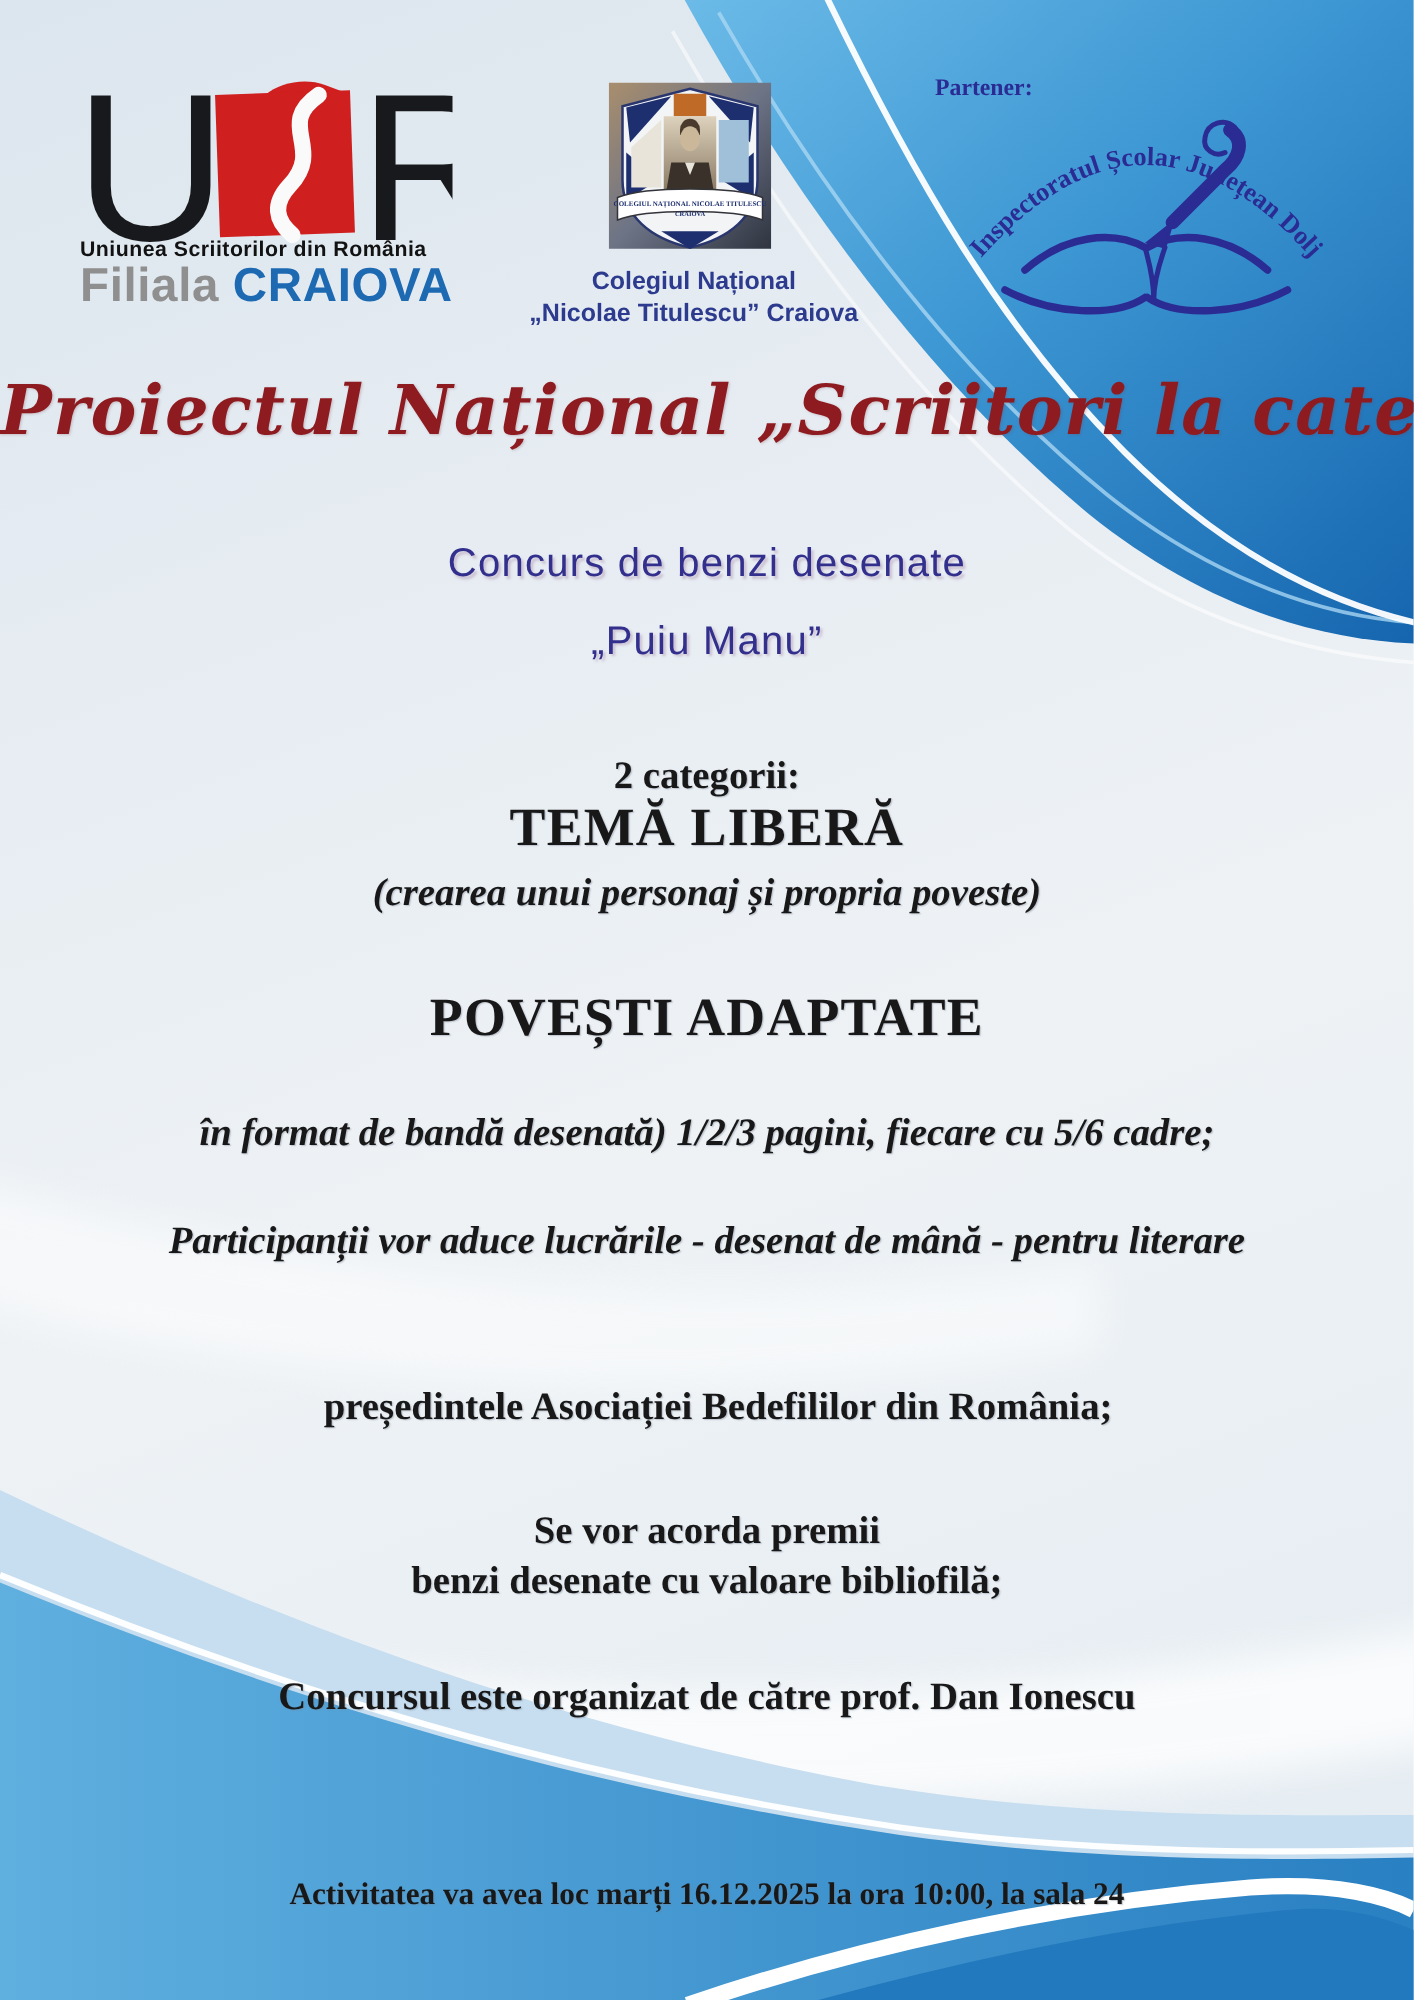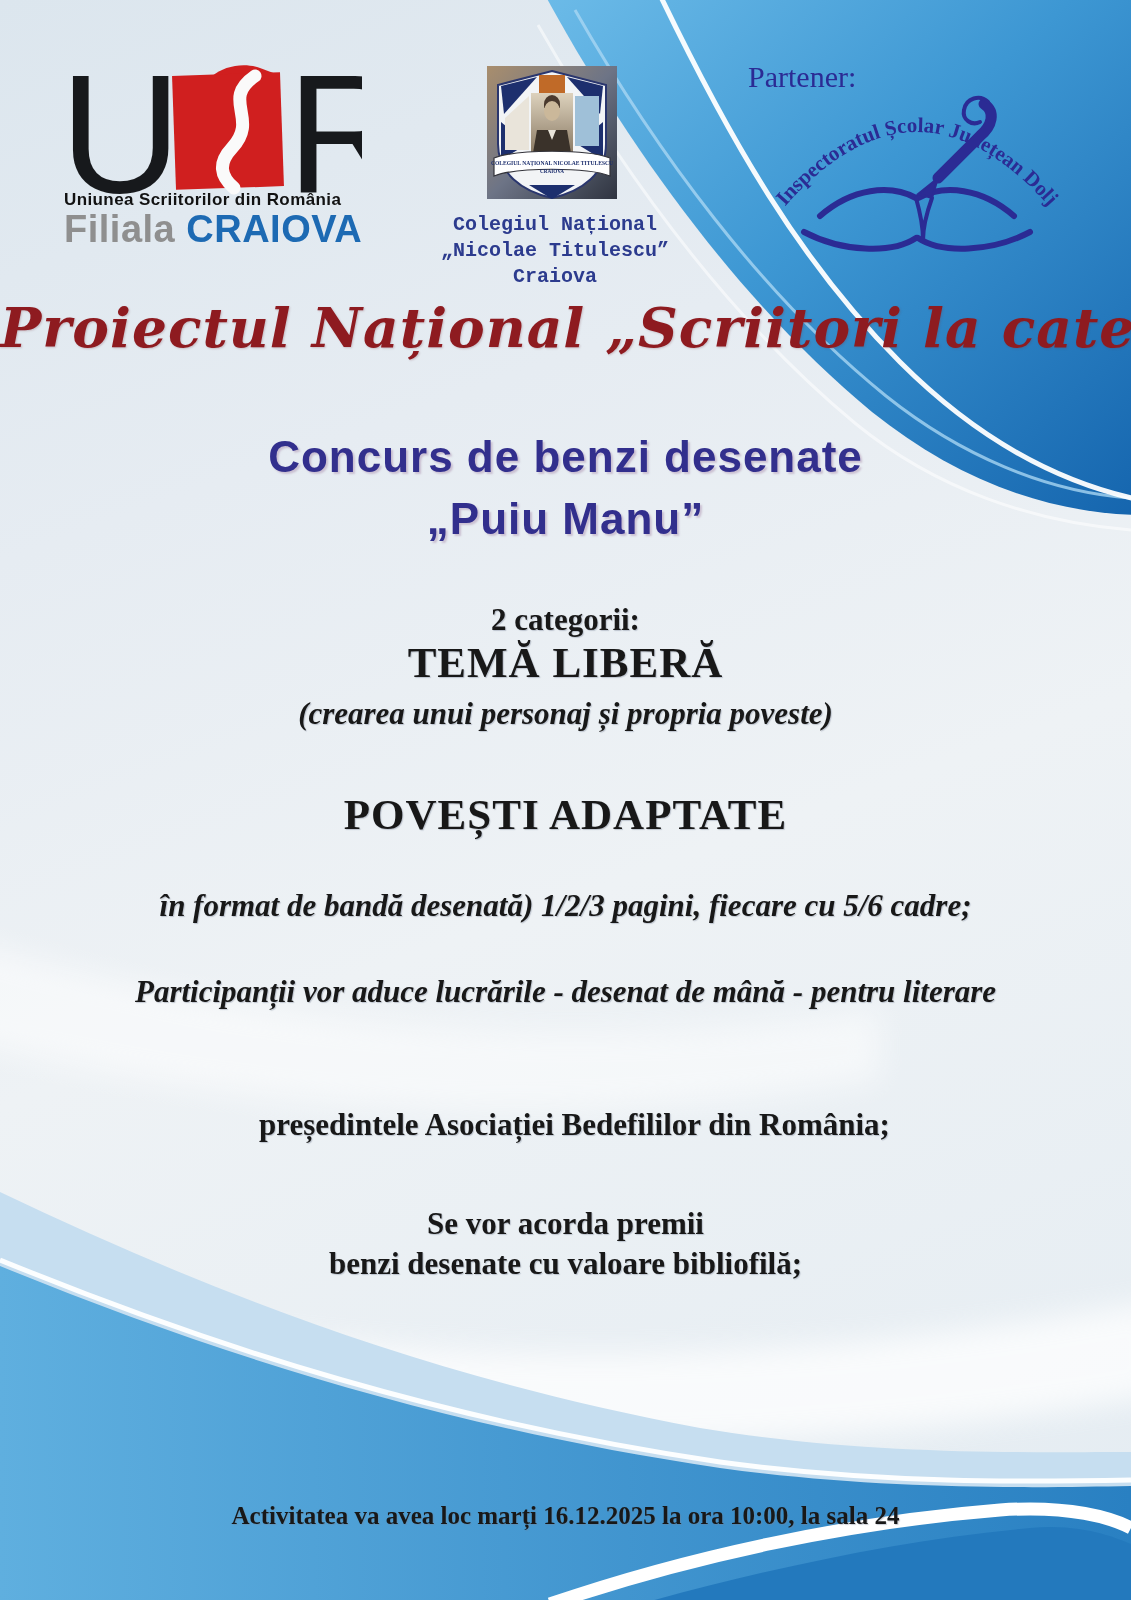--- a/index.html
+++ b/index.html
@@ -10,36 +10,36 @@
   }
   #bg{position:absolute;inset:0;width:1131px;height:1600px;}
   .abs{position:absolute;}
   .center-text{position:absolute;left:0;right:0;text-align:center;white-space:nowrap;}
   .script-title{
     font-family:"DejaVu Serif",serif;font-style:italic;font-weight:600;
     font-size:55px;color:#8e1b20;letter-spacing:1px;
     text-shadow:1px 1px 2px rgba(120,60,70,.25);
   }
   .contest{
-    font-family:"Liberation Sans",sans-serif;font-weight:bold;font-size:44px;
+    font-family:"Liberation Sans",sans-serif;font-weight:normal;font-size:32px;
     color:#322f8d;letter-spacing:1px;
     text-shadow:2px 2px 2px rgba(150,110,150,.35);
   }
   .serif-b{font-family:"Liberation Serif",serif;font-weight:bold;color:#181818;
     text-shadow:1px 1px 1px rgba(120,130,150,.4);}
   .serif-bi{font-family:"Liberation Serif",serif;font-weight:bold;font-style:italic;color:#181818;
     text-shadow:1px 1px 1px rgba(120,130,150,.4);}
   .sz31{font-size:31px;}
   .sz43{font-size:43px;letter-spacing:1px;}
   .usr-caption{font-family:"Liberation Sans",sans-serif;font-weight:bold;font-size:17px;color:#121212;letter-spacing:.4px;}
   .filiala{font-family:"Liberation Sans",sans-serif;font-weight:bold;font-size:38px;letter-spacing:.5px;}
   .filiala .gray{color:#8f8f8f;}
   .filiala .blue{color:#1d6ab3;}
-  .college-caption{font-family:Liberation Mono, monospace;font-weight:bold;font-size:20px;color:#2c3b8e;line-height:26px;text-align:center;}
-  .partener{font-family:"Liberation Serif",serif;font-weight:normal;font-size:30px;color:#2b2b94;}
+  .college-caption{font-family:Liberation Sans, sans-serif;font-weight:bold;font-size:20px;color:#2c3b8e;line-height:26px;text-align:center;}
+  .partener{font-family:"Liberation Serif",serif;font-weight:bold;font-size:19px;color:#2b2b94;}
 </style>
 </head>
 <body>
 
 <div id="poster">
 
   <svg id="bg" viewBox="0 0 1131 1600" aria-hidden="true">
     <defs>
       <linearGradient id="blobGrad" x1="0" y1="0" x2="1" y2="1">
         <stop offset="0" stop-color="#6cbbe8"></stop>
@@ -158,16 +158,17 @@
   <div class="center-text serif-b sz43" style="top:790px;">POVEȘTI ADAPTATE</div>
   <div class="center-text serif-bi sz31" style="top:888px;">în format de bandă desenată) 1/2/3 pagini, fiecare cu 5/6 cadre;</div>
 
   <div class="center-text serif-bi sz31" style="top:974px;">Participanții vor aduce lucrările - desenat de mână - pentru literare</div>
 
   <div class="center-text serif-b sz31" style="top:1107px;padding-left:18px;">președintele Asociației Bedefililor din România;</div>
 
   <div class="center-text serif-b sz31" style="top:1206px;">Se vor acorda premii</div>
   <div class="center-text serif-b sz31" style="top:1246px;">benzi desenate cu valoare bibliofilă;</div>
 
+  <div class="center-text serif-b sz31" style="top:1339px;">Concursul este organizat de către  prof. Dan Ionescu</div>
 
   <div class="center-text serif-b" style="top:1502px;font-size:25px;">Activitatea va avea loc marți 16.12.2025 la ora 10:00, la sala 24</div>
 
 </div>
 
 </body></html>

